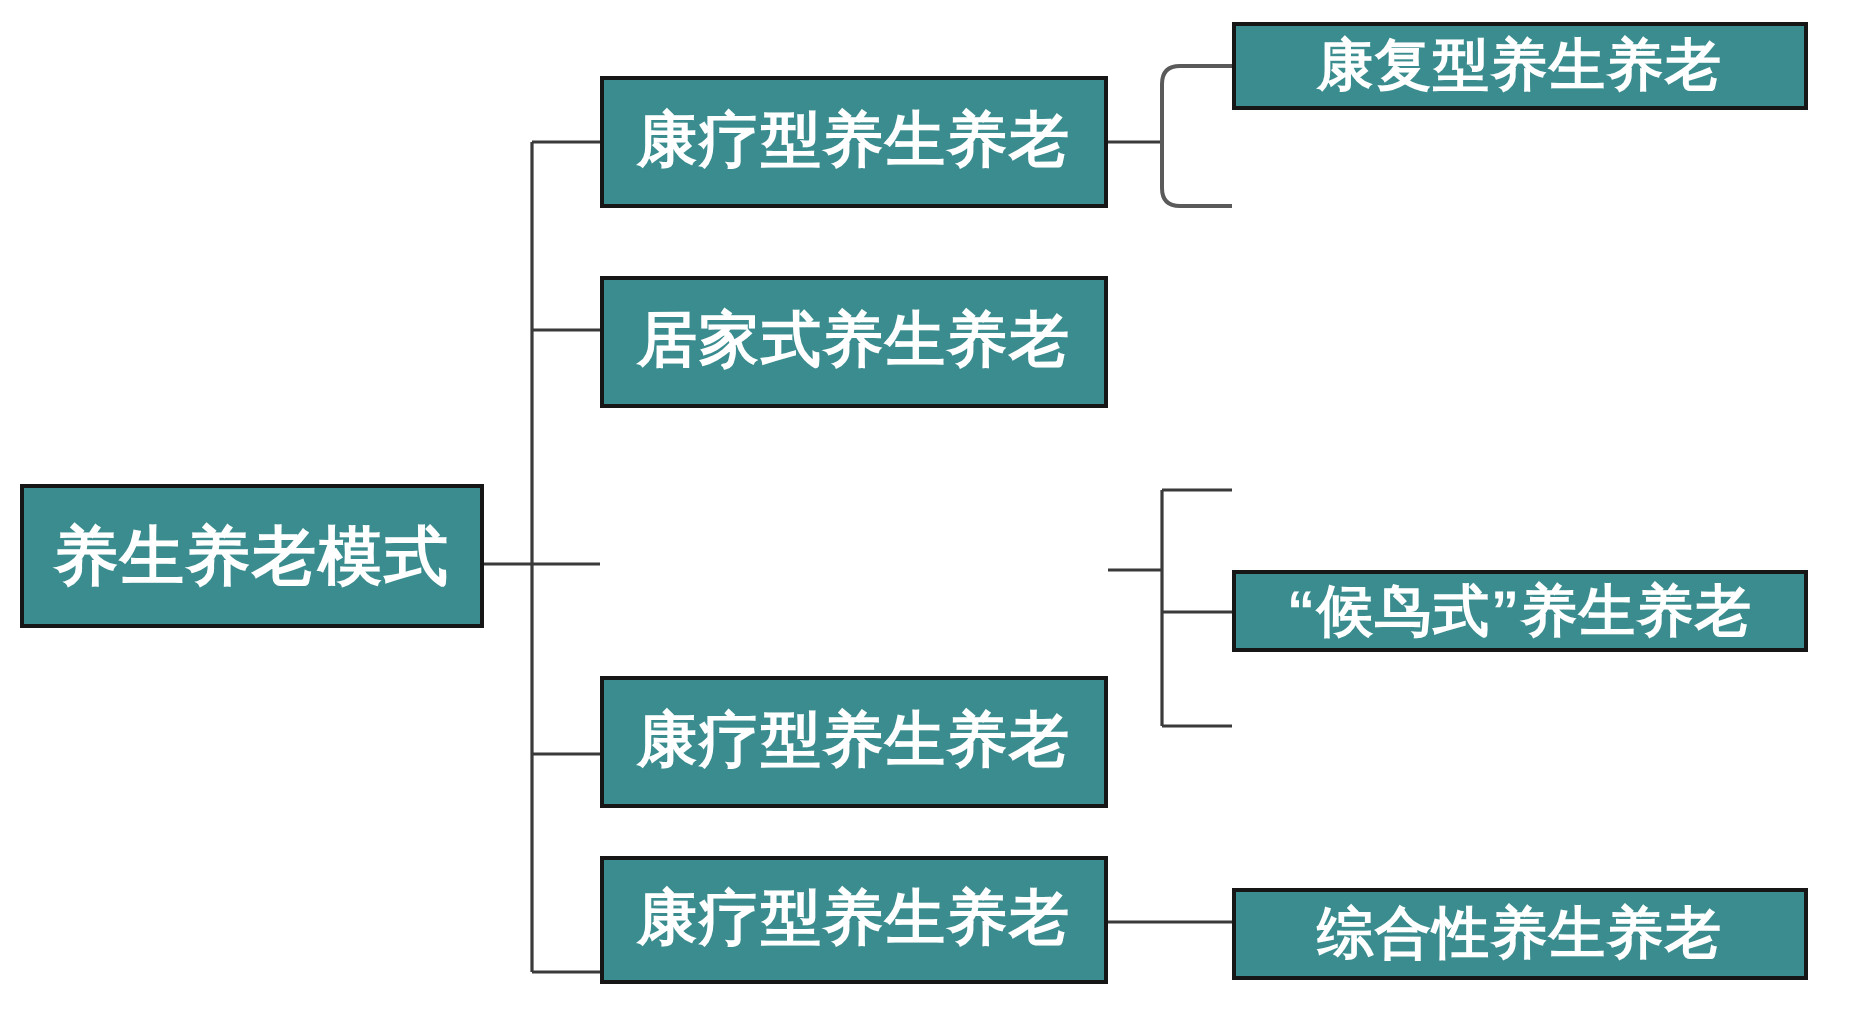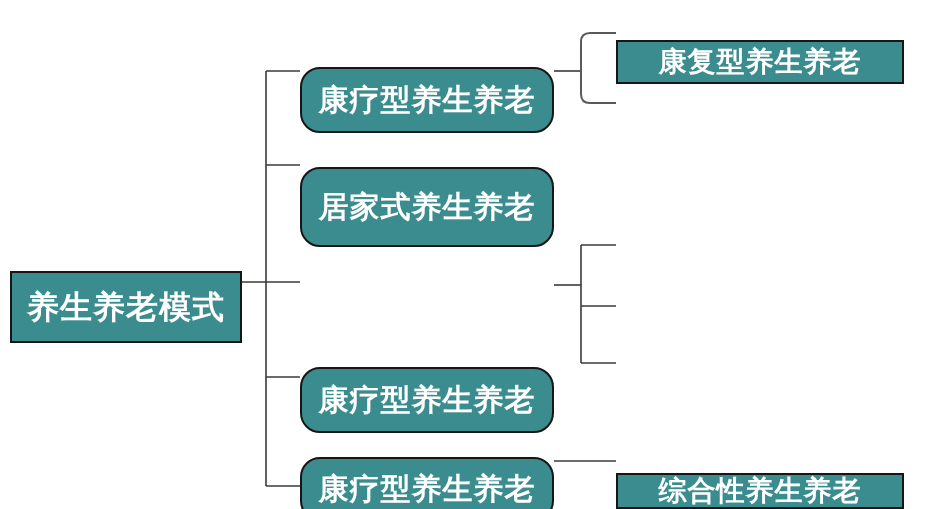--- a/index.html
+++ b/index.html
@@ -26,36 +26,35 @@
     border:2px solid var(--box-border);
     color:var(--text);
     font-weight:bold;
     display:flex;
     align-items:center;
     justify-content:center;
     letter-spacing:1px;
     white-space:nowrap;
     text-align:right;
     line-height:1;
-    margin-top:29px;
   }
   .root{left:10px;top:242px;width:232px;height:72px;font-size:32px;}
-  .m{left:300px;width:254px;font-size:30px;border-radius:20px;}
+  .m{left:300px;width:254px;font-size:30px;}
   .m1{top:38px;height:66px}
-  .m2{top:138px;height:80px}
+  .m2{top:138px;height:66px}
   .m3{top:250px;height:68px}
   .m4{top:338px;height:66px}
   .m5{top:428px;height:64px}
   .r{left:616px;width:288px;font-size:28px;}
   .r1{top:11px;height:44px}
   .r2{top:80px;height:45px}
   .r3{top:225px;height:42px}
   .r4{top:285px;height:41px}
   .r5{top:340px;height:45px}
-  .r6{top:444px;height:36px}
+  .r6{top:444px;height:46px}
 </style>
 </head>
 <body>
 
 <div class="stage">
 
   <svg class="wires" viewBox="0 0 926 509" xmlns="http://www.w3.org/2000/svg">
 
     <g stroke="var(--wire)" stroke-width="1.6" fill="none">
       <path d="M242 282 H300"></path>
@@ -80,15 +79,16 @@
   </svg>
 
   <div class="node root">养生养老模式</div>
 
   <div class="node m m1">康疗型养生养老</div>
   <div class="node m m2">居家式养生养老</div>
   <div class="node m m4">康疗型养生养老</div>
   <div class="node m m5">康疗型养生养老</div>
 
   <div class="node r r1">康复型养生养老</div>
+  <div class="node r r4">“候鸟式”养生养老</div>
   <div class="node r r6">综合性养生养老</div>
 
 </div>
 
 </body></html>

